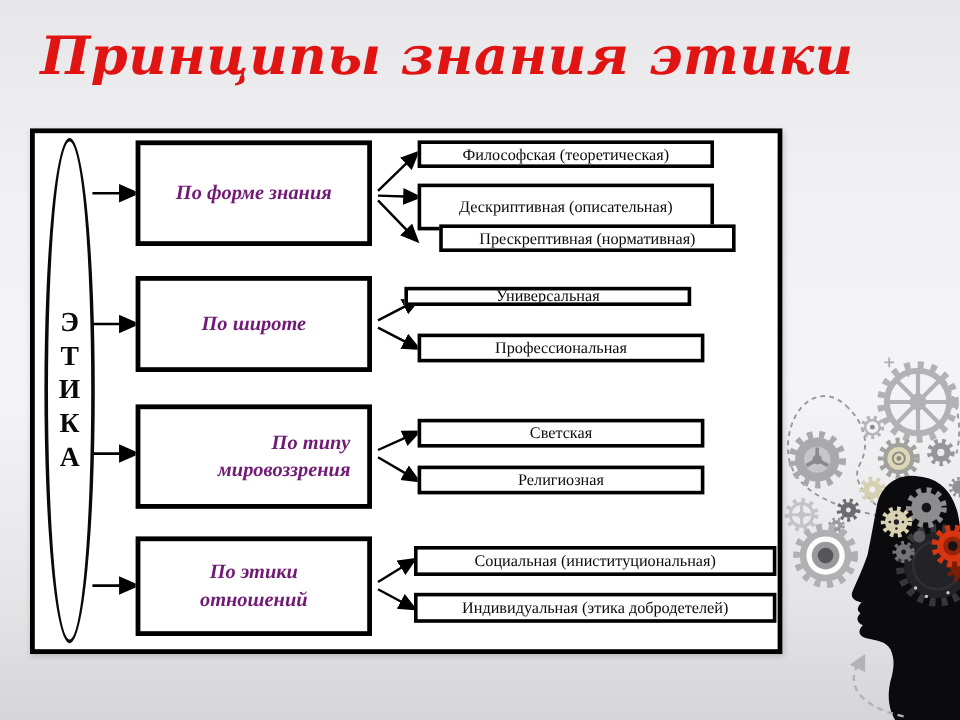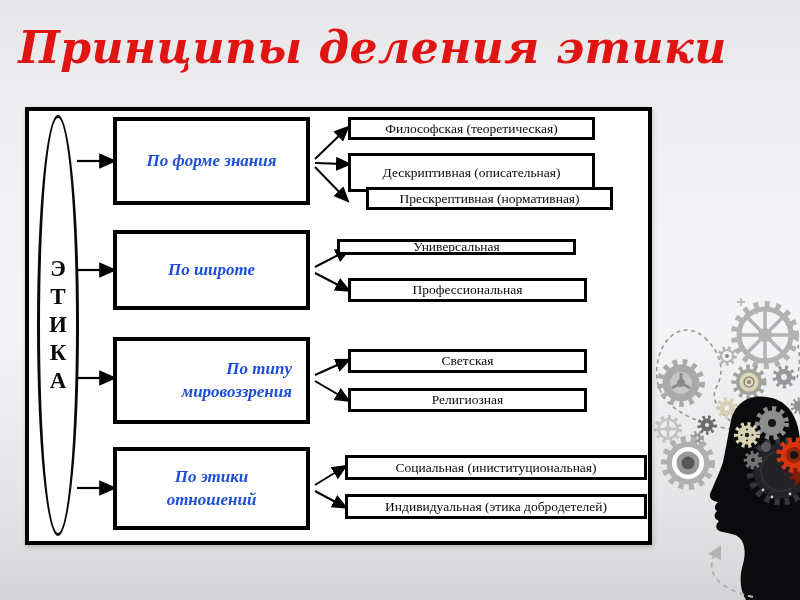--- a/index.html
+++ b/index.html
@@ -16,34 +16,34 @@
   .panel-inner{position:relative;width:619px;height:430px;}
   
   .oval{position:absolute;left:8px;top:4px;width:36px;height:415px;border:3px solid #0a0a0a;
     border-radius:50%;box-sizing:content-box;background:#fff;}
   .root-word{position:absolute;left:7px;top:141px;width:44px;height:146px;display:flex;
     flex-direction:column;align-items:center;justify-content:center;
     font-weight:bold;font-size:23px;line-height:28px;color:#0a0a0a;}
   
   .cbox{position:absolute;left:84px;width:197px;border:4px solid #000;background:#fff;
     box-sizing:border-box;display:flex;align-items:center;justify-content:center;text-align:center;
-    font-weight:bold;font-style:italic;font-size:17px;line-height:1.3;color:#1d4ed8;padding:0 14px;}
+    font-weight:bold;font-style:italic;font-size:17px;line-height:1.3;color:#701a75;padding:0 14px;}
   
   .leaf{position:absolute;border:3px solid #000;background:#fff;box-sizing:border-box;
     display:flex;align-items:center;justify-content:center;white-space:nowrap;
     font-weight:normal;font-size:13.5px;color:#0a0a0a;}
   .arrows{position:absolute;left:0;top:0;width:619px;height:430px;pointer-events:none;}
   .decor{position:absolute;left:630px;top:290px;width:170px;height:310px;z-index:1;}
 </style>
 </head>
 <body>
 
 <div class="slide">
 
-  <div class="title">Принципы деления этики</div>
+  <div class="title">Принципы знания этики</div>
 
   <div class="panel">
     <div class="panel-inner">
 
       <svg class="arrows" viewBox="0 0 619 430">
         <defs>
           <marker id="ah" markerWidth="9" markerHeight="8" refX="4" refY="3.5" orient="auto">
             <path d="M0,0 L8,3.5 L0,7 Z" fill="#000"></path>
           </marker>
         </defs>

